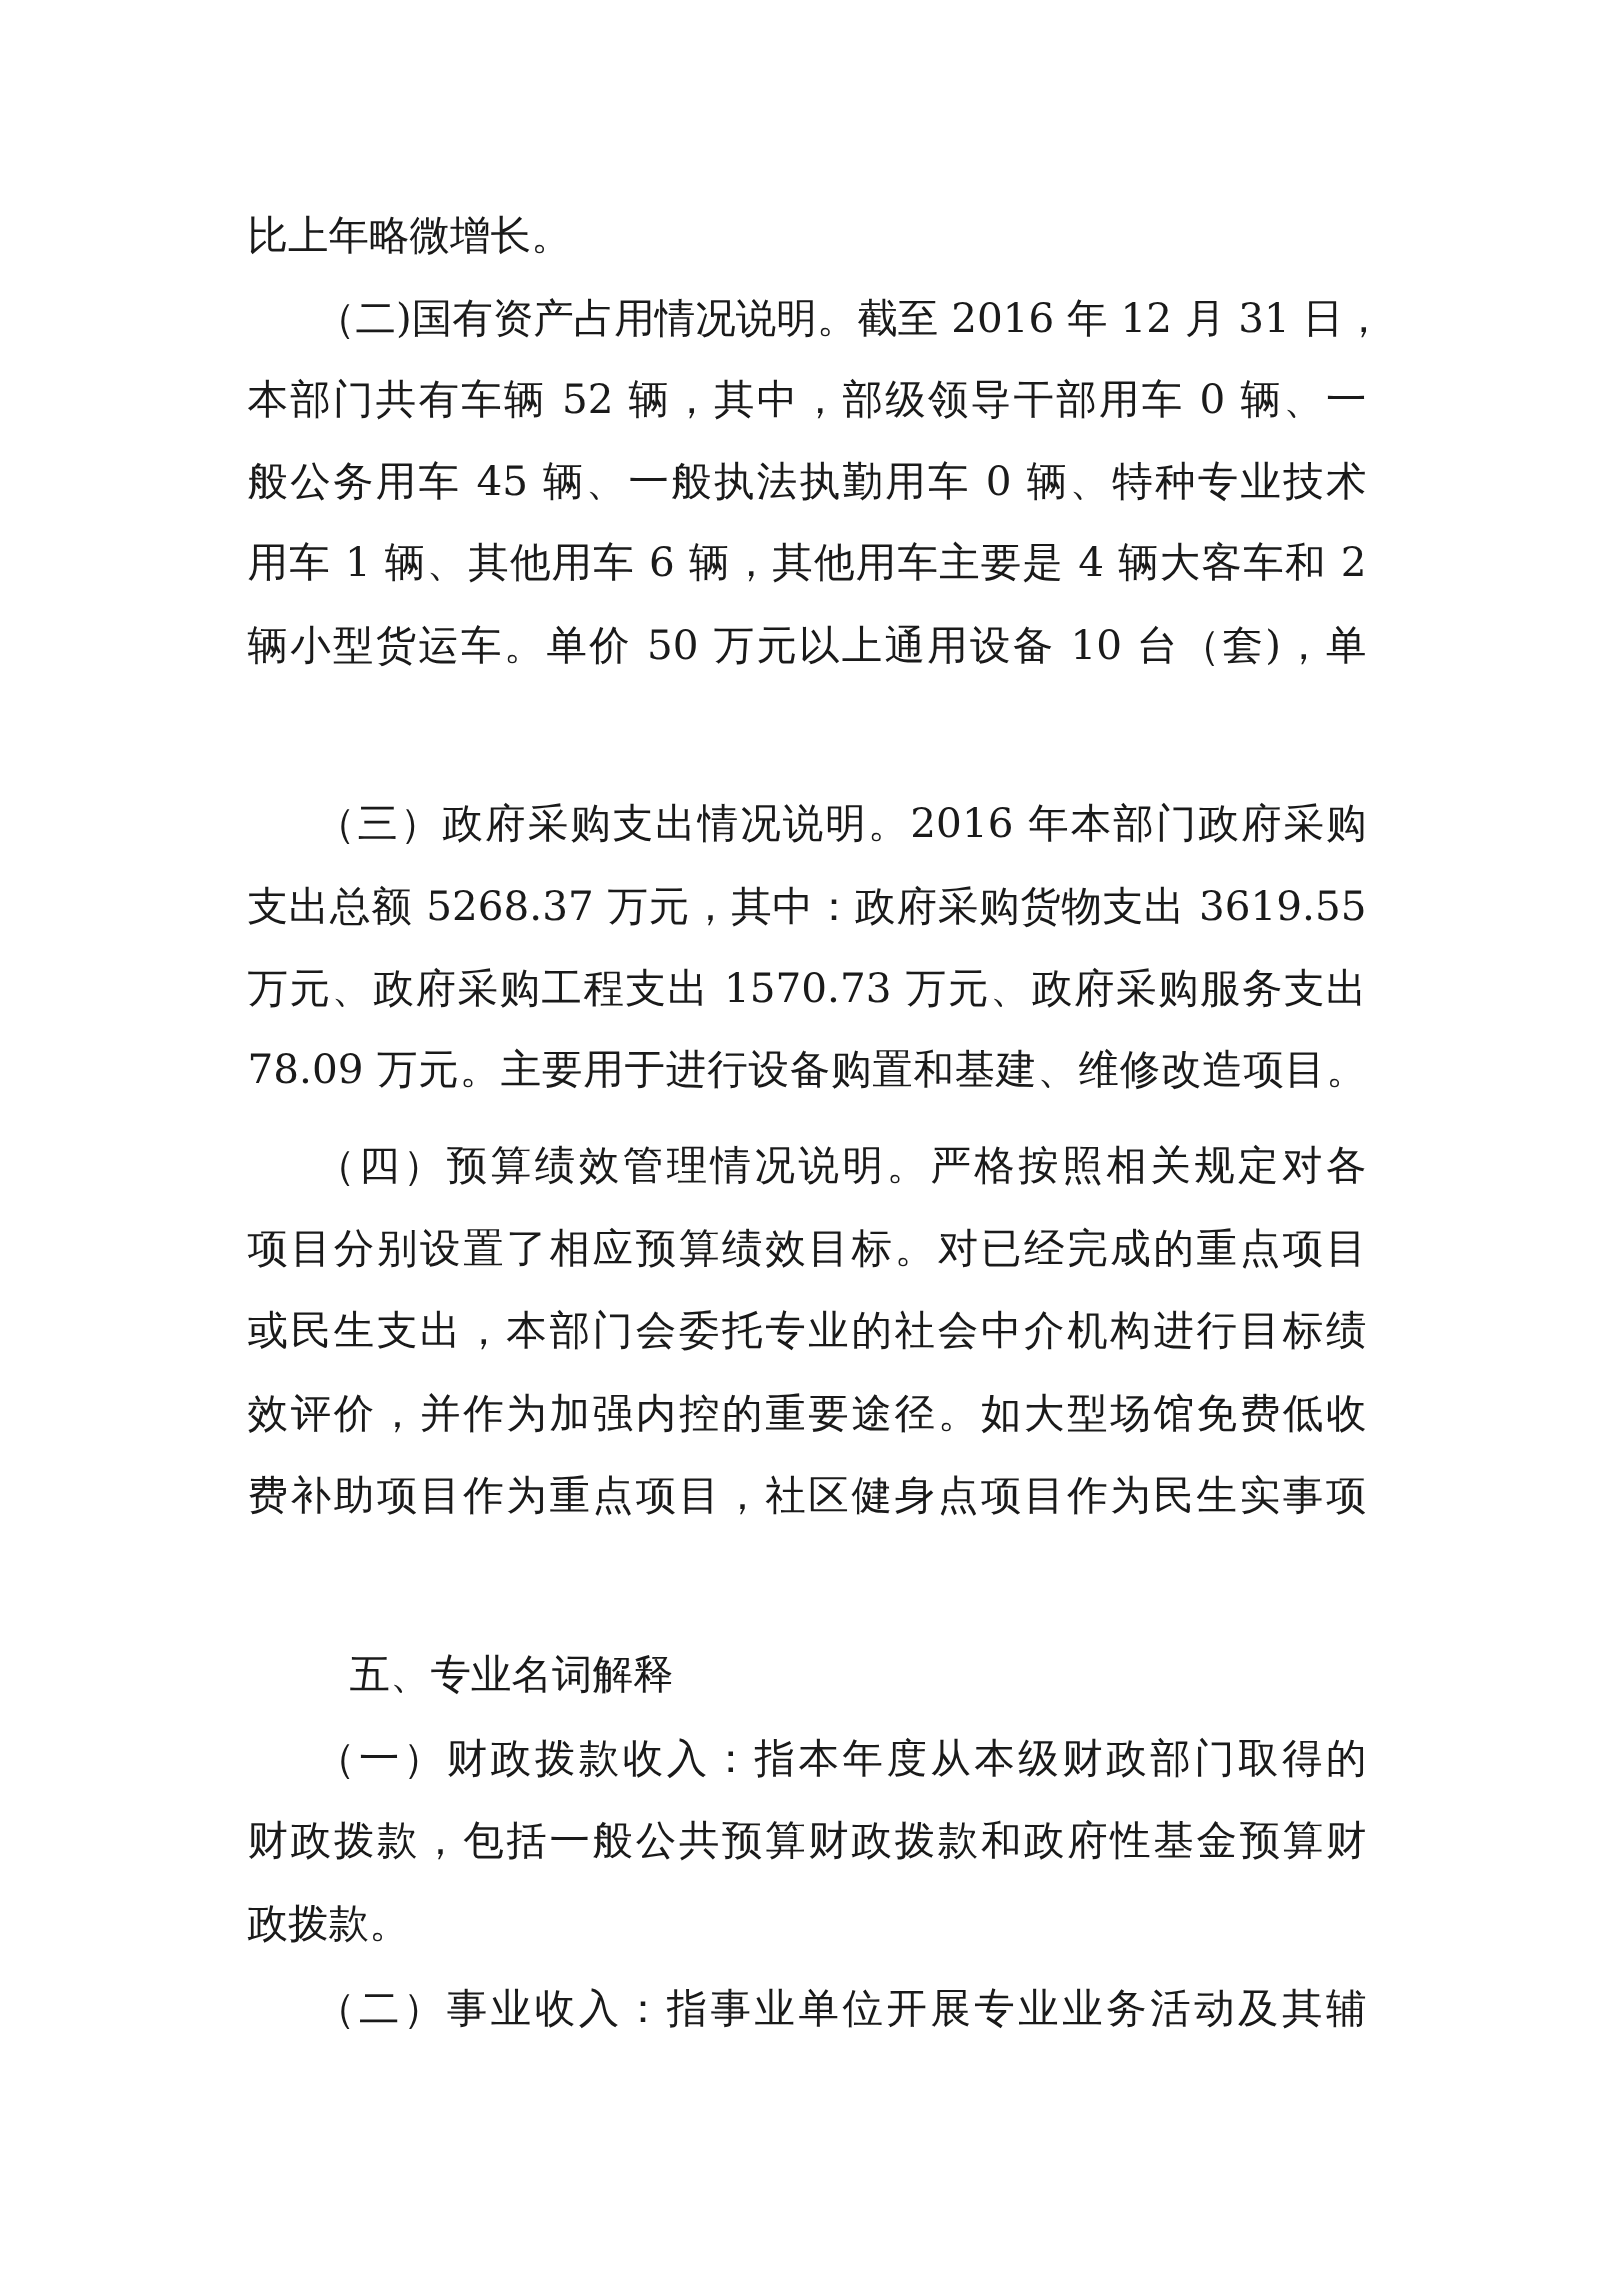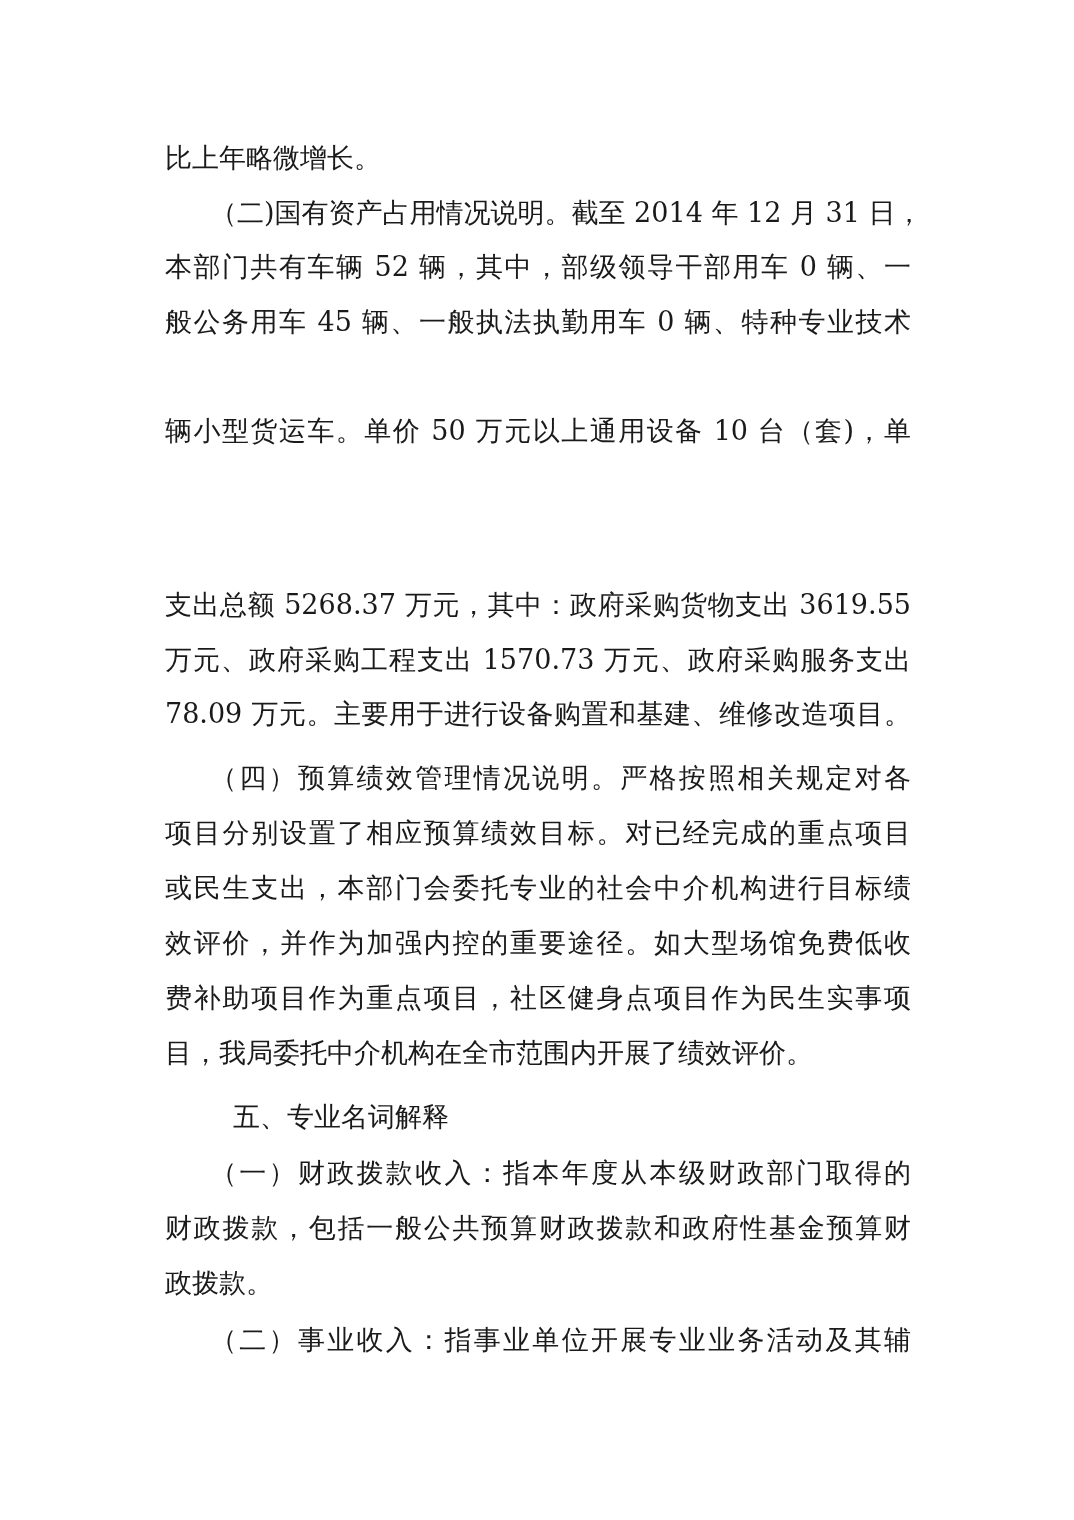--- a/index.html
+++ b/index.html
@@ -50,35 +50,36 @@
       font-weight: normal;
       font-family: "DejaVu Sans", "Liberation Sans", sans-serif;
       white-space: nowrap;
     }
   </style>
 </head>
 <body>
 
 <div class="page">
   <div class="line last" style="top:138px">比上年略微增长。</div>
-  <div class="line indent" style="top:193px">（二)国有资产占用情况说明。截至 2014 年 12 月 31 日，</div>
+  <div class="line indent" style="top:193px">（二)国有资产占用情况说明。截至 2016 年 12 月 31 日，</div>
   <div class="line" style="top:247px">本部门共有车辆 52 辆，其中，部级领导干部用车 0 辆、一</div>
   <div class="line" style="top:302px">般公务用车 45 辆、一般执法执勤用车 0 辆、特种专业技术</div>
+  <div class="line" style="top:356px">用车 1 辆、其他用车 6 辆，其他用车主要是 4 辆大客车和 2</div>
   <div class="line" style="top:411px">辆小型货运车。单价 50 万元以上通用设备 10 台（套)，单</div>
 
+  <div class="line indent" style="top:530px">（三）政府采购支出情况说明。2016 年本部门政府采购</div>
   <div class="line" style="top:585px">支出总额 5268.37 万元，其中：政府采购货物支出 3619.55</div>
   <div class="line" style="top:640px">万元、政府采购工程支出 1570.73 万元、政府采购服务支出</div>
   <div class="line" style="top:694px">78.09 万元。主要用于进行设备购置和基建、维修改造项目。</div>
 
   <div class="line indent" style="top:758px">（四）预算绩效管理情况说明。严格按照相关规定对各</div>
   <div class="line" style="top:813px">项目分别设置了相应预算绩效目标。对已经完成的重点项目</div>
   <div class="line" style="top:923px">效评价，并作为加强内控的重要途径。如大型场馆免费低收</div>
   <div class="line" style="top:868px">或民生支出，本部门会委托专业的社会中介机构进行目标绩</div>
   <div class="line" style="top:978px">费补助项目作为重点项目，社区健身点项目作为民生实事项</div>
-  <div class="line last" style="top:1033px">目，我局委托中介机构在全市范围内开展了绩效评价。</div>
 
   <div class="heading" style="top:1097px">五、专业名词解释</div>
 
   <div class="line indent" style="top:1153px">（一）财政拨款收入：指本年度从本级财政部门取得的</div>
   <div class="line" style="top:1208px">财政拨款，包括一般公共预算财政拨款和政府性基金预算财</div>
   <div class="line last" style="top:1263px">政拨款。</div>
   <div class="line indent" style="top:1320px">（二）事业收入：指事业单位开展专业业务活动及其辅</div>
 </div>
 
 </body></html>

